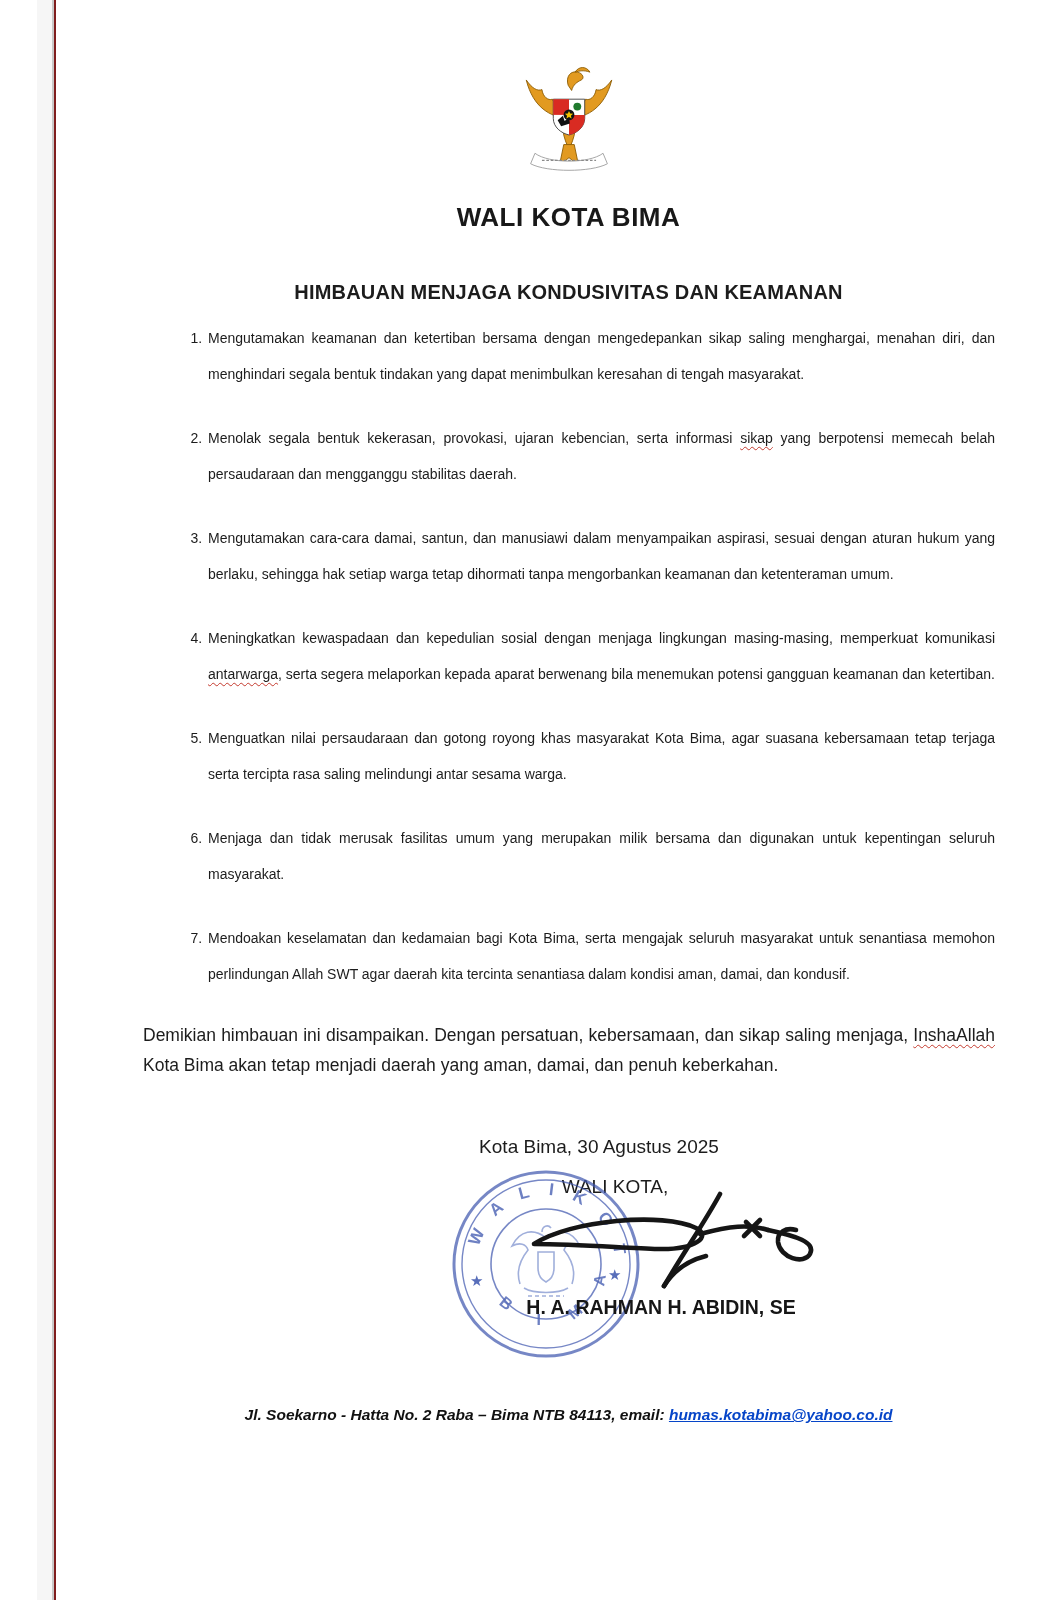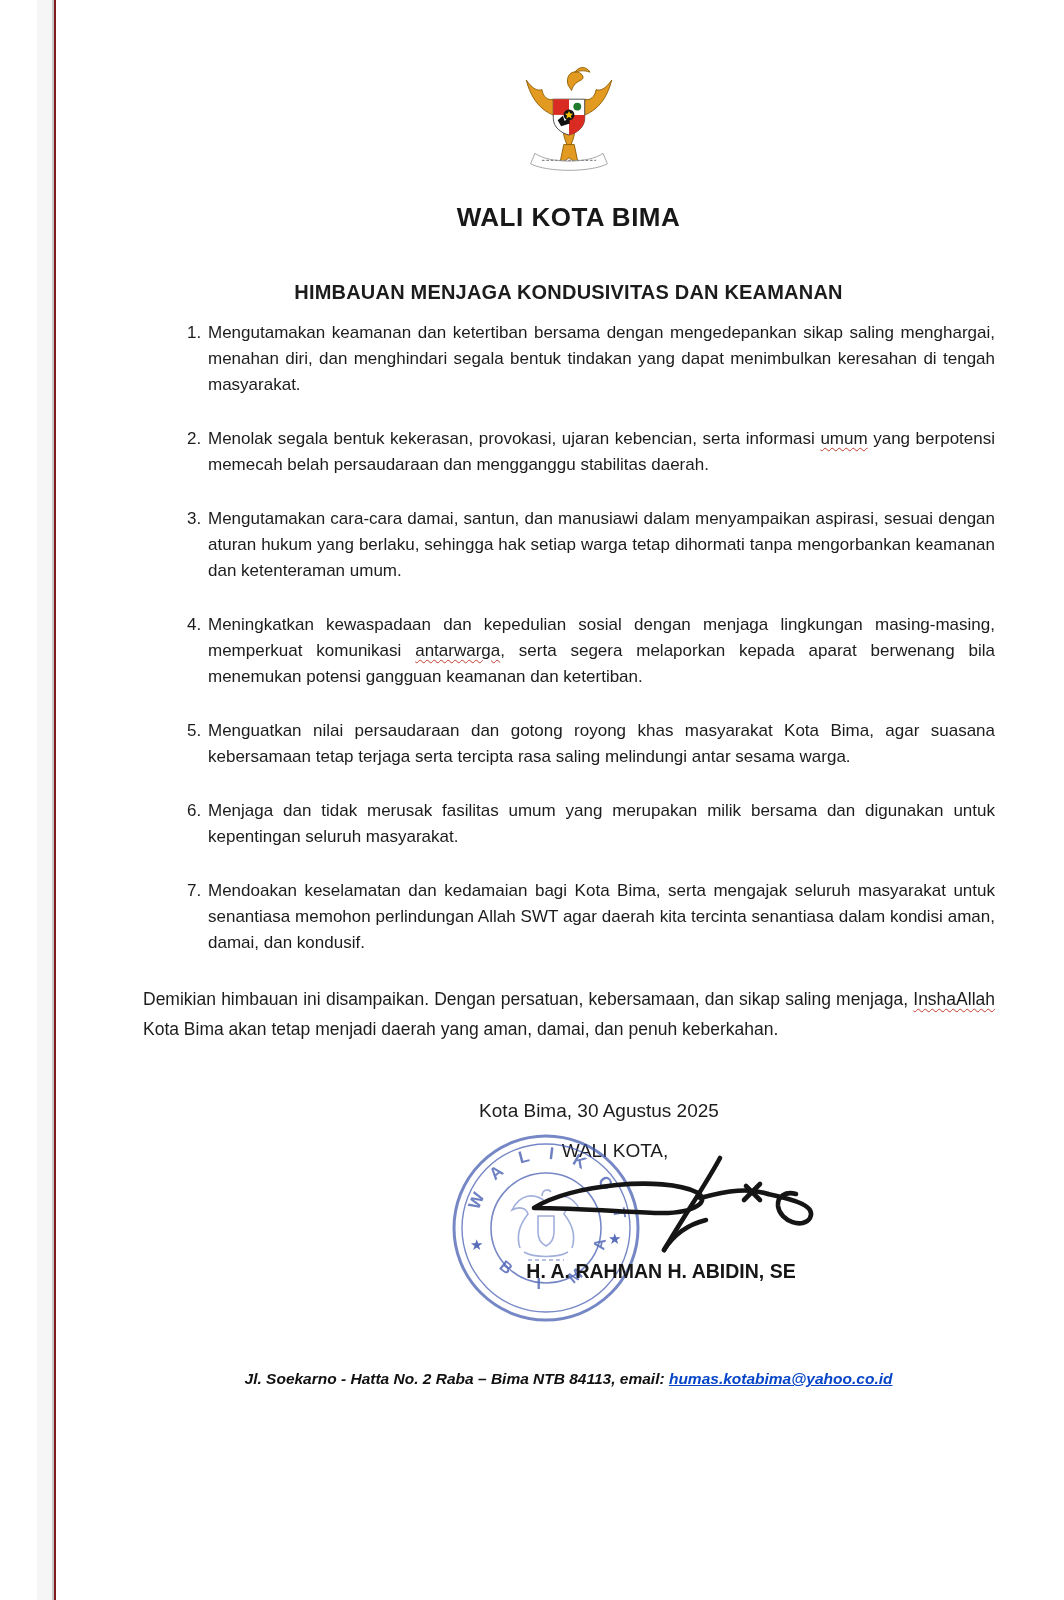--- a/index.html
+++ b/index.html
@@ -23,21 +23,21 @@
                text-decoration-thickness:2px; text-underline-offset:4px;
                letter-spacing:0.2px; }
   .doc-number { text-align:center; font-size:17.5px; margin-top:8px; }
 
   .body-text { padding:0 86px 0 87px; font-size:17.5px; line-height:30px;
                text-align:justify; }
   .intro { margin-top:30px; }
 
   ol.advisory { margin-top:16px; margin-left:30px; padding-left:33px; }
   ol.advisory li { margin-bottom:28px; padding-left:2px; text-align:justify;
-                   font-size:17px; line-height:26px; }
+                   font-size:14px; line-height:36px; }
   .closing { margin-top:16px; }
 
   .misspell { text-decoration:underline; text-decoration-style:wavy;
               text-decoration-color:#c43a2e; text-decoration-thickness:1px;
               text-underline-offset:3px; }
 
   
   .sig-block { position:relative; height:272px; margin-top:48px;text-decoration:underline; }
   .sig-date  { position:absolute; top:8px;  left:0; width:1086px; text-align:center; font-size:19px; }
   .sig-title { position:absolute; top:48px; left:0; width:1118px; text-align:center; font-size:19px; }
@@ -90,21 +90,21 @@
     </div>
 
     <div class="org-title">WALI KOTA BIMA</div>
 
     <div class="doc-title">HIMBAUAN MENJAGA KONDUSIVITAS DAN KEAMANAN</div>
 
 
     <div class="body-text">
       <ol class="advisory">
         <li>Mengutamakan keamanan dan ketertiban bersama dengan mengedepankan sikap saling menghargai, menahan diri, dan menghindari segala bentuk tindakan yang dapat menimbulkan keresahan di tengah masyarakat.</li>
-        <li>Menolak segala bentuk kekerasan, provokasi, ujaran kebencian, serta informasi <span class="misspell">umum</span> yang berpotensi memecah belah persaudaraan dan mengganggu stabilitas daerah.</li>
+        <li>Menolak segala bentuk kekerasan, provokasi, ujaran kebencian, serta informasi <span class="misspell">sikap</span> yang berpotensi memecah belah persaudaraan dan mengganggu stabilitas daerah.</li>
         <li>Mengutamakan cara-cara damai, santun, dan manusiawi dalam menyampaikan aspirasi, sesuai dengan aturan hukum yang berlaku, sehingga hak setiap warga tetap dihormati tanpa mengorbankan keamanan dan ketenteraman umum.</li>
         <li>Meningkatkan kewaspadaan dan kepedulian sosial dengan menjaga lingkungan masing-masing, memperkuat komunikasi <span class="misspell">antarwarga</span>, serta segera melaporkan kepada aparat berwenang bila menemukan potensi gangguan keamanan dan ketertiban.</li>
         <li>Menguatkan nilai persaudaraan dan gotong royong khas masyarakat Kota Bima, agar suasana kebersamaan tetap terjaga serta tercipta rasa saling melindungi antar sesama warga.</li>
         <li>Menjaga dan tidak merusak fasilitas umum yang merupakan milik bersama dan digunakan untuk kepentingan seluruh masyarakat.</li>
         <li>Mendoakan keselamatan dan kedamaian bagi Kota Bima, serta mengajak seluruh masyarakat untuk senantiasa memohon perlindungan Allah SWT agar daerah kita tercinta senantiasa dalam kondisi aman, damai, dan kondusif.</li>
       </ol>
     </div>
 
     <div class="body-text closing">Demikian himbauan ini disampaikan. Dengan persatuan, kebersamaan, dan sikap saling menjaga, <span class="misspell">InshaAllah</span> Kota Bima akan tetap menjadi daerah yang aman, damai, dan penuh keberkahan.</div>
 

